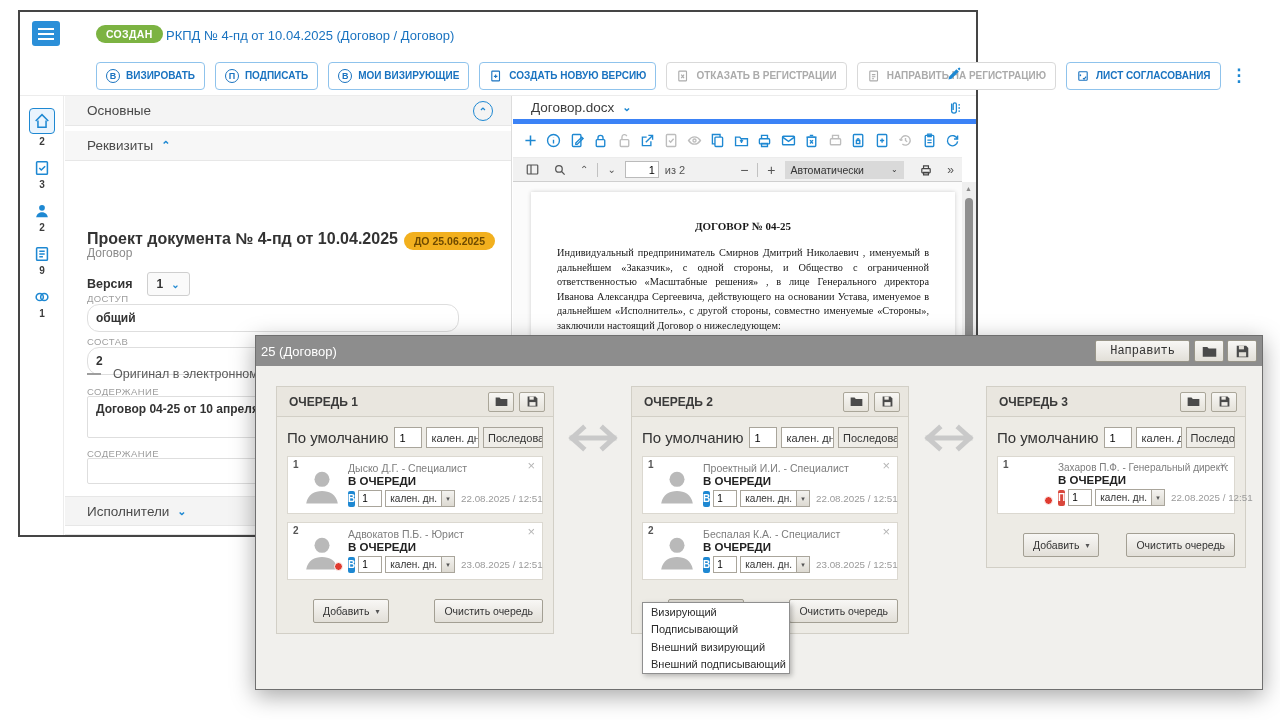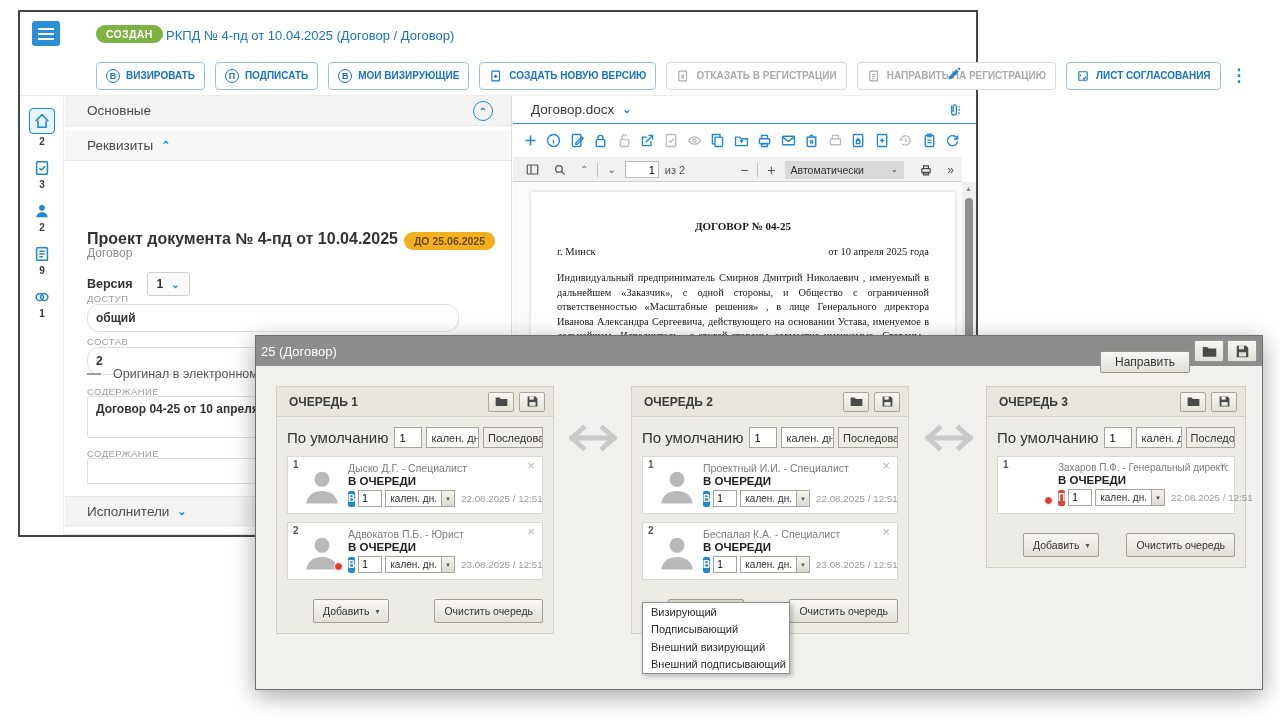--- a/index.html
+++ b/index.html
@@ -57,21 +57,21 @@
   .orig-row .dash { width:14px; height:0; border-top:2px solid #9e9e9e; }
   .fld-area { position:absolute; left:22px; width:404px; border:1px solid #dedede; border-radius:2px;
     font-size:12px; font-weight:bold; color:#333; padding:5px 8px; font-family:"Liberation Sans",sans-serif; resize:none; background:#fff; }
   .group-bar { position:absolute; left:0; right:0; background:#f4f4f4; height:30px; display:flex; align-items:center;
     padding-left:22px; font-size:13.5px; color:#4a4a4a; border-top:1px solid #e7e7e7; border-bottom:1px solid #e7e7e7; cursor:pointer; }
   .group-bar .chev { color:#1e88d2; font-size:11px; font-weight:bold; margin-left:8px; }
 
   
   .viewer { position:absolute; left:493px; top:84px; right:0; bottom:0; background:#fff; }
   .viewer-head { position:absolute; left:0; top:0; right:0; height:28px; display:flex; align-items:center;
-    padding:0 14px 0 18px; border-bottom:1px solid #3b82f6;text-align:center; }
+    padding:0 14px 0 18px; border-bottom:5px solid #3b82f6;text-align:center; }
   .file-name { font-size:13.5px; color:#3c3c3c; }
   .file-chev { color:#1e88d2; font-size:11px; font-weight:bold; margin-left:8px; cursor:pointer; }
   .attach-ic { margin-left:auto; color:#1e88d2; cursor:pointer; }
   .icon-row { position:absolute; left:0; top:28px; right:14px; height:34px; display:flex; align-items:center;
     gap:5px; padding-left:8px; border-bottom:1px solid #ececec; }
   .vic { width:22px; height:22px; display:flex; align-items:center; justify-content:center; cursor:pointer; }
   .ic-blue { color:#1e88d2; } .ic-gray { color:#bdbdbd; }
 
   .pdfbar { position:absolute; left:0; top:62px; right:14px; height:24px; background:#f1f1f1;
     border-bottom:1px solid #cfcfcf; display:flex; align-items:center; gap:6px; padding:0 8px; color:#555; }
@@ -95,21 +95,21 @@
   .pdf-scroll { position:absolute; right:0; top:86px; bottom:2px; width:14px; background:#efefef; }
   .pdf-scroll .up { position:absolute; top:3px; left:3px; font-size:7px; color:#8a8a8a; }
   .pdf-scroll .thumb { position:absolute; left:3px; top:16px; width:8px; height:190px; background:#8f8f8f; border-radius:4px; cursor:pointer; }
 
   
   .dialog { position:absolute; left:255px; top:335px; width:1008px; height:355px; background:#f1f0ed;
     border:1px solid #6f6f6f; box-shadow:0 6px 22px rgba(0,0,0,.35); z-index:5; }
   .dlg-titlebar { position:absolute; left:0; top:0; right:0; height:30px; background:#8d8d8d; display:flex; align-items:center; }
   .dlg-title { color:#fff; font-size:13px; margin-left:5px; white-space:nowrap; overflow:hidden; }
   .dlg-send { position:absolute; right:72px; top:4px; height:22px; padding:0 14px; font-size:12px; color:#333;
-    background:linear-gradient(#f8f7f5,#e2dfd8); border:1px solid #989589; border-radius:2px; cursor:pointer; font-family:Liberation Sans, sans-serif;margin-top:11px; }
+    background:linear-gradient(#f8f7f5,#e2dfd8); border:1px solid #989589; border-radius:2px; cursor:pointer; font-family:Liberation Mono, monospace; }
   .dlg-iconbtn { position:absolute; top:4px; width:30px; height:22px; background:linear-gradient(#f8f7f5,#e2dfd8);
     border:1px solid #989589; border-radius:2px; display:flex; align-items:center; justify-content:center; cursor:pointer; color:#4a4a4a; }
 
   .queue { position:absolute; top:50px; background:#edebe5; border:1px solid #d2cfc6; }
   .q-head { position:relative; height:30px; background:#e9e6df; border-bottom:1px solid #d2cfc6;
     display:flex; align-items:center; padding:0 8px 0 12px; }
   .q-title { font-size:12px; font-weight:bold; color:#3a3a3a; }
   .q-hbtn { width:26px; height:20px; background:linear-gradient(#f8f7f5,#e5e2da); border:1px solid #aaa699;
     border-radius:2px; display:flex; align-items:center; justify-content:center; cursor:pointer; color:#4a4a4a; margin-left:5px; }
   .q-hbtns { margin-left:auto; display:flex; }
@@ -485,24 +485,20 @@
               <path d="M6.5 13.5h7V17h-7z"></path>
             </svg>
           </span>
         <span class="dbl">»</span>
       </span>
     </div>
 
     <div class="pdf-area">
       <div class="page">
         <div class="dtitle">ДОГОВОР № 04-25</div>
-        <div class="drow">
-          <span>г. Минск</span>
-          <span>от 10 апреля 2025 года</span>
-        </div>
         <div class="dpar">Индивидуальный предприниматель Смирнов Дмитрий Николаевич , именуемый в дальнейшем «Заказчик», с одной стороны, и Общество с ограниченной ответственностью «Масштабные решения» , в лице Генерального директора Иванова Александра Сергеевича, действующего на основании Устава, именуемое в дальнейшем «Исполнитель», с другой стороны, совместно именуемые «Стороны», заключили настоящий Договор о нижеследующем:</div>
         <div class="dpar dh">1. ПРЕДМЕТ ДОГОВОРА</div>
         <div class="dpar">1.1. Предметом настоящего Договора является оказание Исполнителем Заказчику услуг по разработке программного обеспечения для мобильного приложения «EngLearn» в соответствии с техническим заданием (Приложение № 1 к Договору).</div>
       </div>
     </div>
     <div class="pdf-scroll">
       <span class="up">▲</span>
       <span class="thumb"></span>
     </div>
   </div>

